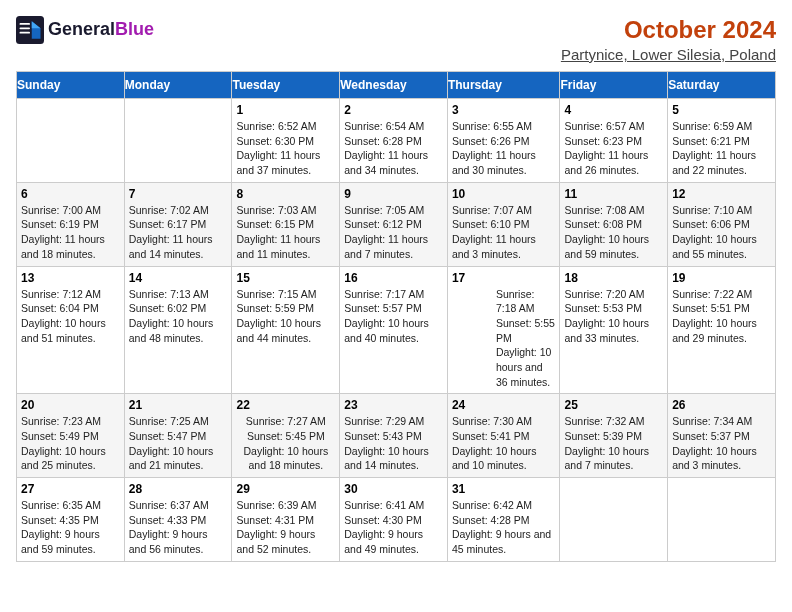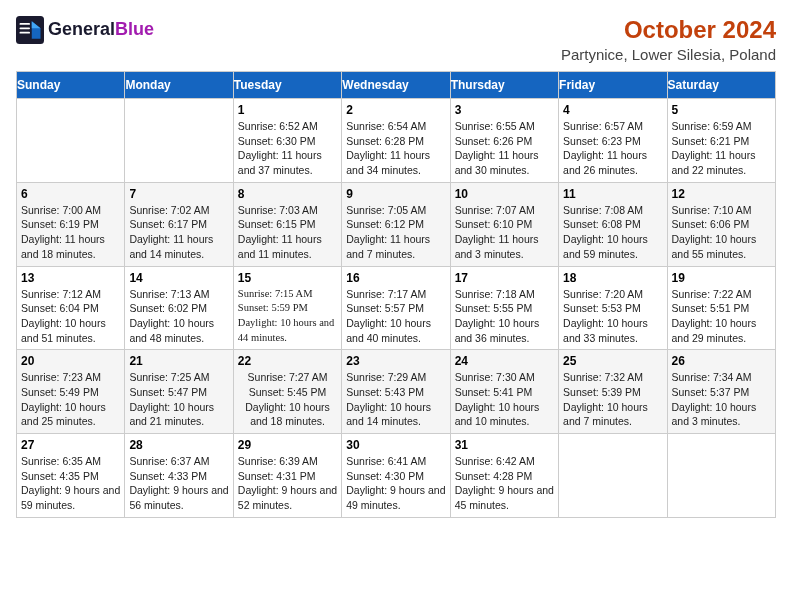--- a/index.html
+++ b/index.html
@@ -35,20 +35,21 @@
     .title-block { text-align: right; }
     .month-title {
       font-size: 24px;
       font-weight: bold;
       color: #c2410c;
     }
     .location {
       font-size: 15px;
       color: #444;
       margin-top: 2px;
+      text-decoration: underline;
     }
     table {
       width: 100%;
       border-collapse: collapse;
       font-size: 11px;
     }
     thead tr th {
       background: #1565c0;
       color: #fff;
       padding: 6px 0;
@@ -204,33 +205,33 @@
 Daylight: 10 hours and 51 minutes.</div>
         </td>
         <td>
           <span class="day-num">14</span>
           <div class="day-info" style="white-space: pre-line;">Sunrise: 7:13 AM
 Sunset: 6:02 PM
 Daylight: 10 hours and 48 minutes.</div>
         </td>
         <td>
           <span class="day-num">15</span>
-          <div class="day-info" style="white-space: pre-line; font-family: Liberation Serif, serif;">Sunrise: 7:15 AM
+          <div class="day-info" style="white-space: pre-line;">Sunrise: 7:15 AM
 Sunset: 5:59 PM
 Daylight: 10 hours and 44 minutes.</div>
         </td>
         <td>
           <span class="day-num">16</span>
           <div class="day-info" style="white-space: pre-line;">Sunrise: 7:17 AM
 Sunset: 5:57 PM
 Daylight: 10 hours and 40 minutes.</div>
         </td>
         <td>
           <span class="day-num">17</span>
-          <div class="day-info" style="white-space: pre-line;">Sunrise: 7:18 AM
+          <div class="day-info" style="white-space: pre-line; margin-left: 44px;">Sunrise: 7:18 AM
 Sunset: 5:55 PM
 Daylight: 10 hours and 36 minutes.</div>
         </td>
         <td>
           <span class="day-num">18</span>
           <div class="day-info" style="white-space: pre-line;">Sunrise: 7:20 AM
 Sunset: 5:53 PM
 Daylight: 10 hours and 33 minutes.</div>
         </td>
         <td>

